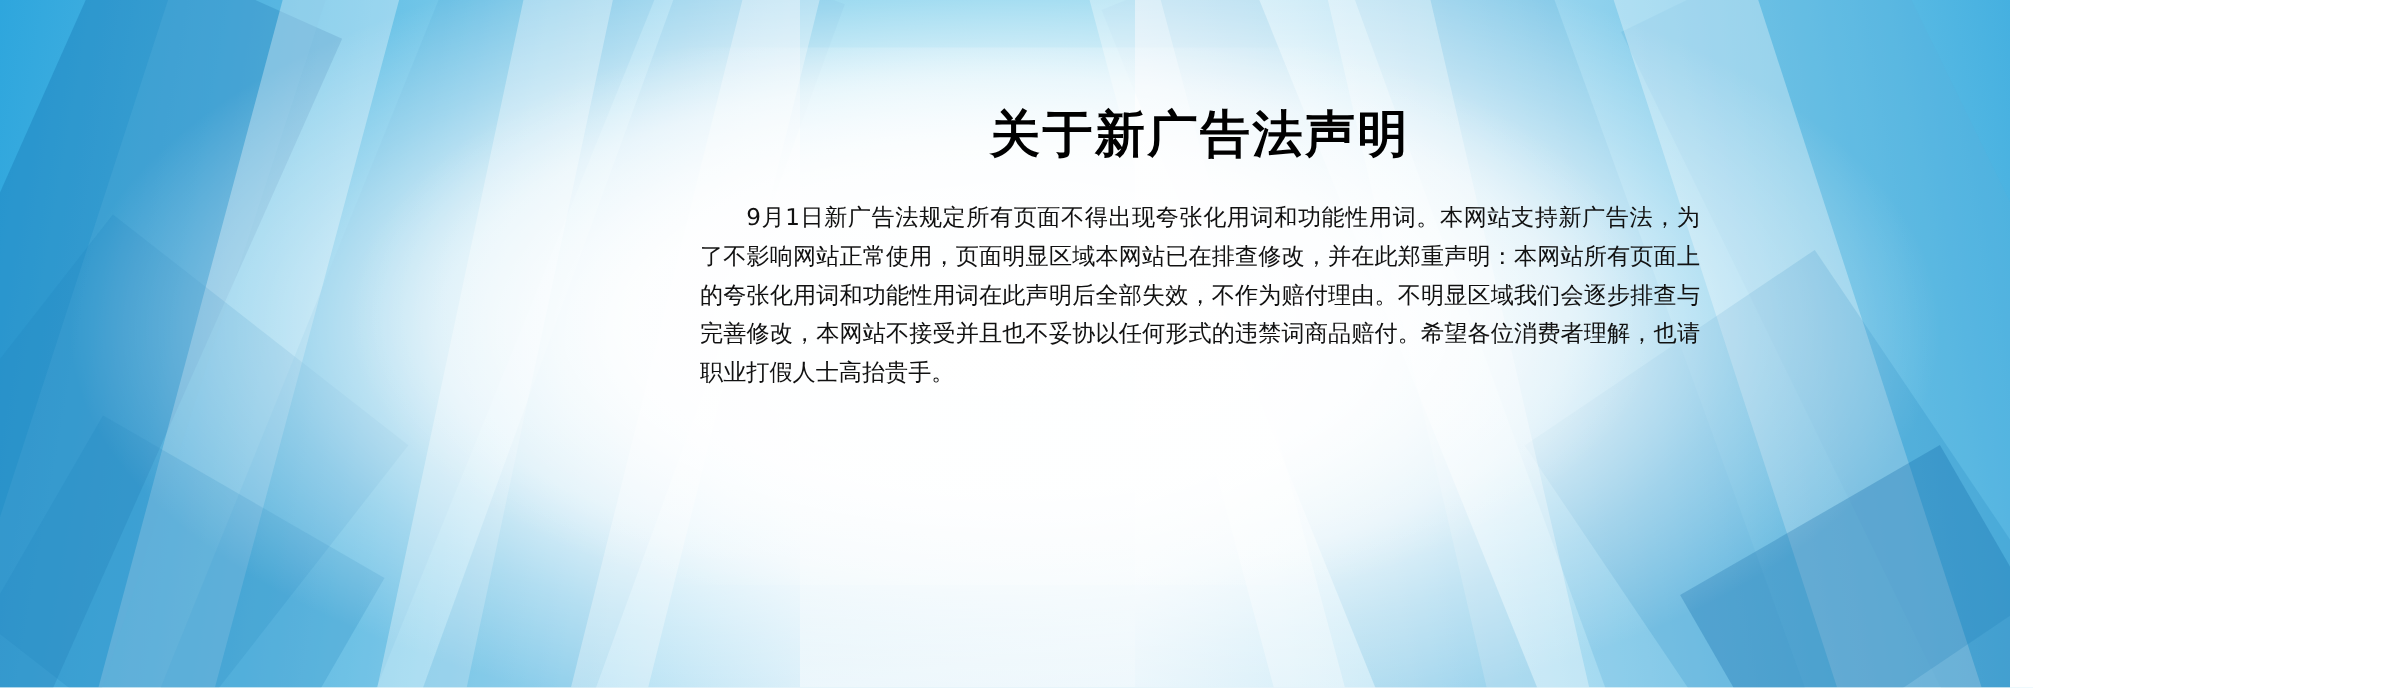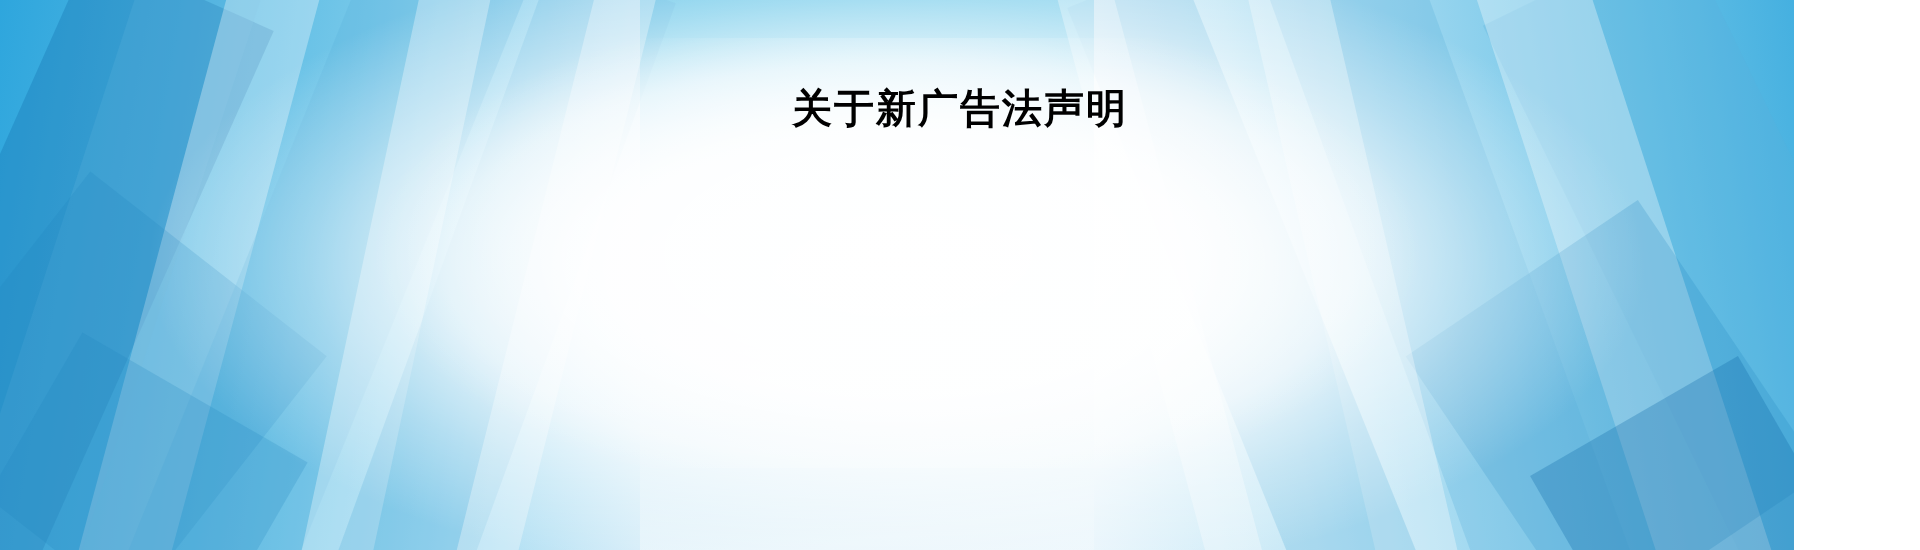--- a/index.html
+++ b/index.html
@@ -2,21 +2,21 @@
 <html><head>
 <meta charset="utf-8">
 <style>
   html, body {
     margin: 0;
     padding: 0;
     background: #ffffff;
   }
   .banner {
     position: relative;
-    width: 1794px;
+    width: 1608px;
     height: 550px;
     overflow: hidden;
     font-family: "DejaVu Sans", "Liberation Sans", sans-serif;
     background: #bfe4f4;
   }
 
   
   .bg-base {
     position: absolute;
     inset: 0;
@@ -130,16 +130,17 @@
   <div class="shard deep" style="right:-20px; top:400px;  width:240px; height:240px; transform:rotate(-30deg);"></div>
   <div class="shard pale" style="right:600px; top:-100px; width:55px;  height:800px; transform:rotate(-15deg);"></div>
 
   <div class="vignette"></div>
   <div class="vignette2"></div>
 
   <div class="content">
     <h1 class="title">关于新广告法声明</h1>
 
     <div class="body-wrap">
+      <p class="para indent">9月1日新广告法规定所有页面不得出现夸张化用词和功能性用词。本网站支持新广告法，为了不影响网站正常使用，页面明显区域本网站已在排查修改，并在此郑重声明：本网站所有页面上的夸张化用词和功能性用词在此声明后全部失效，不作为赔付理由。不明显区域我们会逐步排查与完善修改，本网站不接受并且也不妥协以任何形式的违禁词商品赔付。希望各位消费者理解，也请职业打假人士高抬贵手。</p>
     </div>
   </div>
 
 </div>
 
 </body></html>

